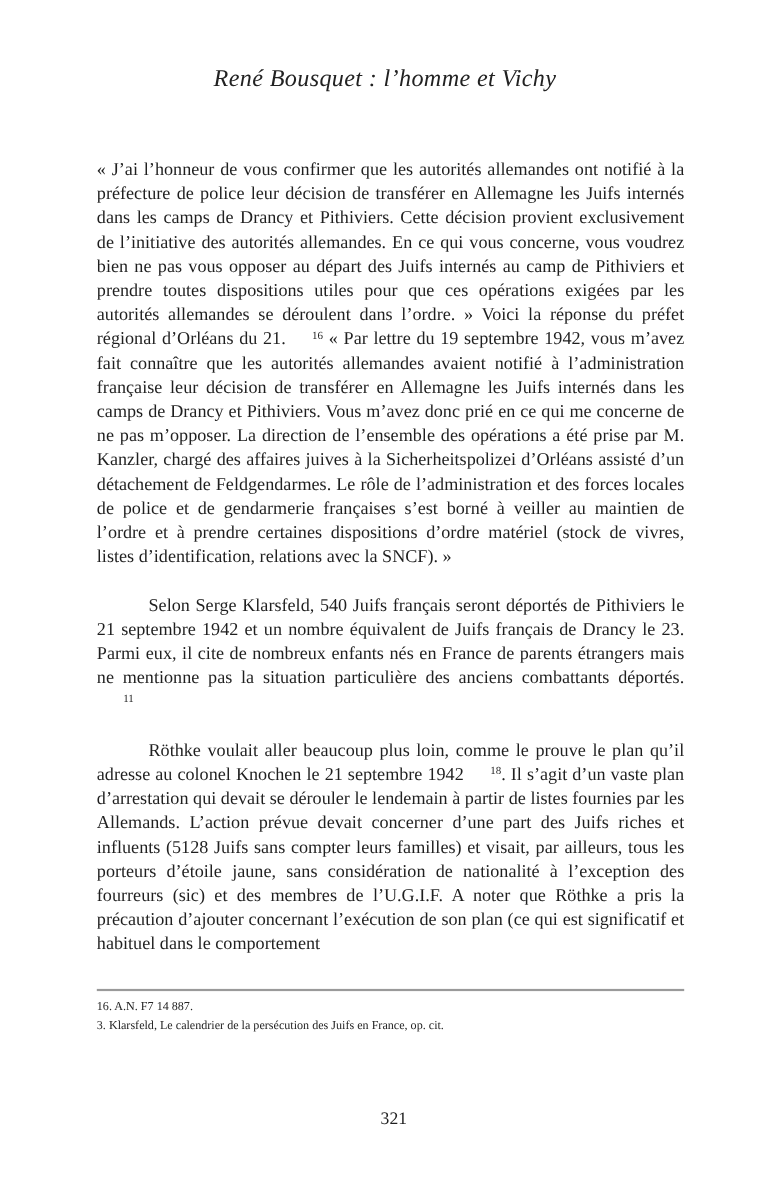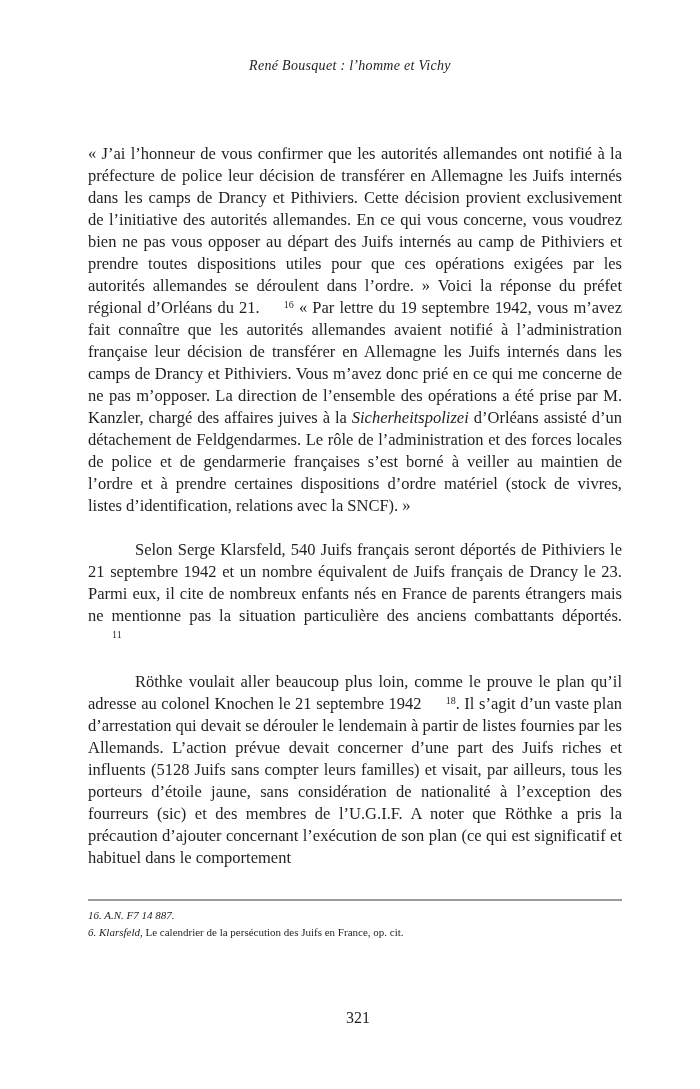--- a/index.html
+++ b/index.html
@@ -16,21 +16,21 @@
     color: #1f1f1f;
     overflow: hidden;
   }
   .running-header {
     position: absolute;
     top: 58px;
     left: 0;
     right: 0;
     text-align: center;
     font-style: italic;
-    font-size: 14px;
+    font-size: 22px;
     letter-spacing: 0.3px;
     color: #222222;
   }
   .body-text {
     position: absolute;
     left: 88px;
     top: 143px;
     width: 534px;
     height: 760px;
     overflow: hidden;
@@ -41,21 +41,20 @@
   .para {
     margin: 0;
   }
   .para + .para {
     margin-top: 22px;
   }
   .para.indent {
     text-indent: 47px;
   }
   .it {
-    font-style: italic;
   }
   sup {
     font-size: 10px;
     line-height: 0;
     vertical-align: 5px;
     letter-spacing: 0;
     margin-left: 24px;
   }
   .footnotes {
     position: absolute;
@@ -95,18 +94,18 @@
 
   <div class="body-text">
     <p class="para"><span>« J’ai l’honneur de vous confirmer que les autorités allemandes ont notifié à la préfecture de police leur décision de transférer en Allemagne les Juifs internés dans les camps de Drancy et Pithiviers. Cette décision provient exclusivement de l’initiative des autorités allemandes. En ce qui vous concerne, vous voudrez bien ne pas vous opposer au départ des Juifs internés au camp de Pithiviers et prendre toutes dispositions utiles pour que ces opérations exigées par les autorités allemandes se déroulent dans l’ordre. » Voici la réponse du préfet régional d’Orléans du 21.</span><sup>16</sup><span> « Par lettre du 19 septembre 1942, vous m’avez fait connaître que les autorités allemandes avaient notifié à l’administration française leur décision de transférer en Allemagne les Juifs internés dans les camps de Drancy et Pithiviers. Vous m’avez donc prié en ce qui me concerne de ne pas m’opposer. La direction de l’ensemble des opérations a été prise par M. Kanzler, chargé des affaires juives à la </span><span class="it">Sicherheitspolizei</span><span> d’Orléans assisté d’un détachement de Feldgendarmes. Le rôle de l’administration et des forces locales de police et de gendarmerie françaises s’est borné à veiller au maintien de l’ordre et à prendre certaines dispositions d’ordre matériel (stock de vivres, listes d’identification, relations avec la SNCF). »</span></p>
     <p class="para indent"><span>Selon Serge Klarsfeld, 540 Juifs français seront déportés de Pithiviers le 21 septembre 1942 et un nombre équivalent de Juifs français de Drancy le 23. Parmi eux, il cite de nombreux enfants nés en France de parents étrangers mais ne mentionne pas la situation particulière des anciens combattants déportés. </span><sup>11</sup></p>
     <p class="para indent"><span>Röthke voulait aller beaucoup plus loin, comme le prouve le plan qu’il adresse au colonel Knochen le 21 septembre 1942</span><sup>18</sup><span>. Il s’agit d’un vaste plan d’arrestation qui devait se dérouler le lendemain à partir de listes fournies par les Allemands. L’action prévue devait concerner d’une part des Juifs riches et influents (5128 Juifs sans compter leurs familles) et visait, par ailleurs, tous les porteurs d’étoile jaune, sans considération de nationalité à l’exception des fourreurs (sic) et des membres de l’U.G.I.F. A noter que Röthke a pris la précaution d’ajouter concernant l’exécution de son plan (ce qui est significatif et habituel dans le comportement</span></p>
   </div>
 
   <div class="footnotes">
     <div class="fn-rule"></div>
     <p class="fn"><span class="it">16. A.N. F7 14 887.</span></p>
-    <p class="fn"><span class="it">6. Klarsfeld,</span><span> Le calendrier de la persécution des Juifs en France, op. cit.</span></p>
+    <p class="fn"><span class="it">3. Klarsfeld,</span><span> Le calendrier de la persécution des Juifs en France, op. cit.</span></p>
   </div>
 
   <div class="page-number">321</div>
 
 </div>
 
 </body></html>

